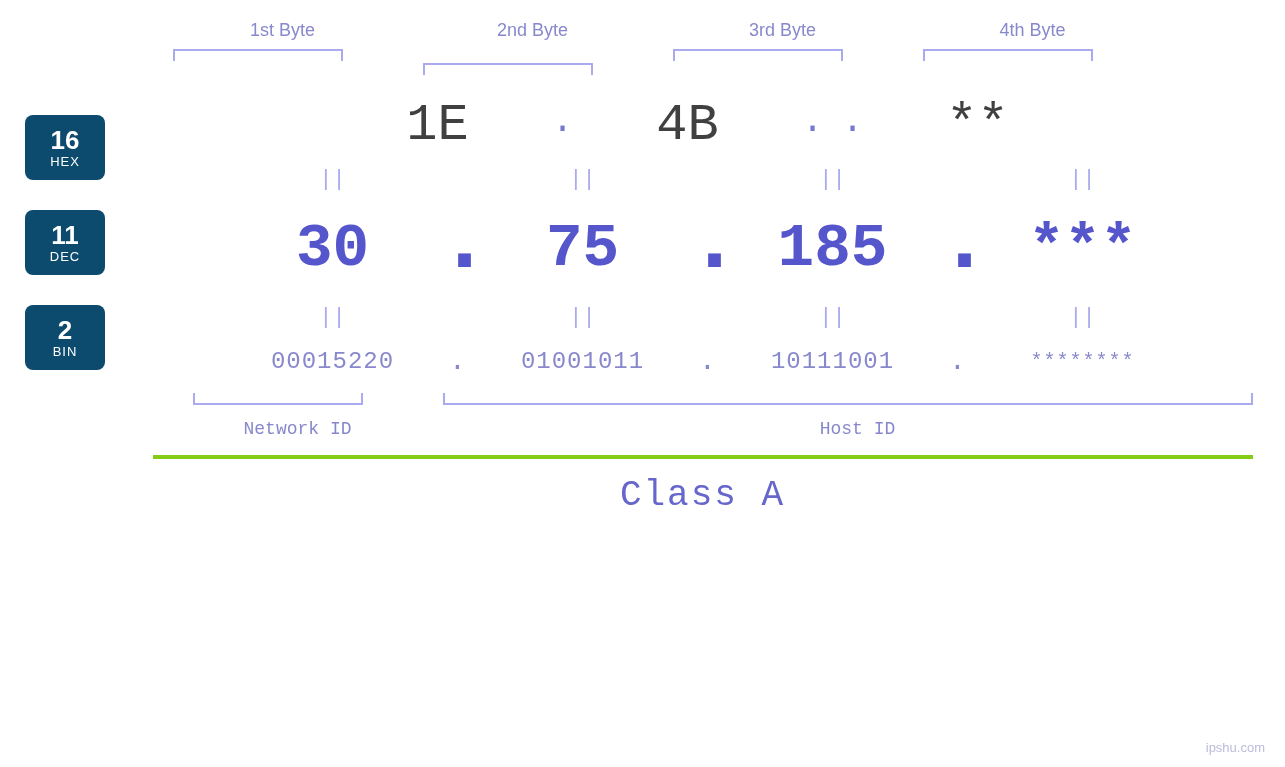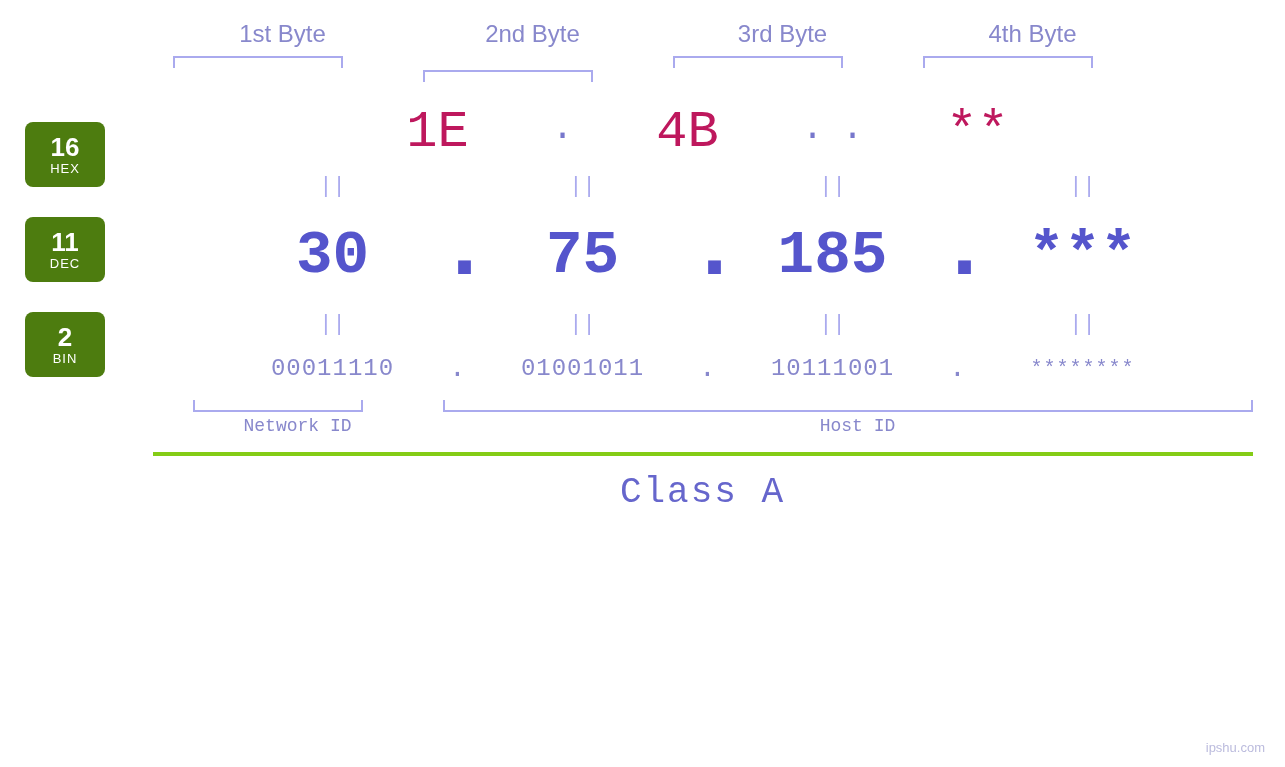--- a/index.html
+++ b/index.html
@@ -19,38 +19,38 @@
       display: flex;
       flex-direction: column;
       align-items: center;
       justify-content: flex-start;
       padding-top: 20px;
       position: relative;
     }
 
     .byte-label {
       color: #8888cc;
-      font-size: 24px;
+      font-size: 18px;
       font-family: Arial, sans-serif;
       width: 220px;
       text-align: center;
     }
 
     
     .badges-col {
       display: flex;
       flex-direction: column;
       align-items: center;
       width: 130px;
       padding-top: 10px;
       gap: 0;
     }
 
     .badge {
-      background: #4d7c0f;
+      background: #0c4a6e;
       color: #fff;
       border-radius: 8px;
       width: 80px;
       height: 65px;
       display: flex;
       flex-direction: column;
       align-items: center;
       justify-content: center;
       margin-bottom: 0;
     }
@@ -93,21 +93,21 @@
       width: 40px;
       text-align: center;
       font-size: 48px;
       color: #7777cc;
       padding-bottom: 8px;
     }
 
     
     .hex-val {
       font-size: 52px;
-      color: #be185d;
+      color: #404040;
       font-family: 'Courier New', Courier, monospace;
       font-weight: normal;
     }
 
     
     .dec-val {
       font-size: 61px;
       color: #5555cc;
       font-family: 'Courier New', Courier, monospace;
       font-weight: bold;
@@ -132,21 +132,21 @@
     .bin-dot {
       font-size: 28px;
       color: #8888cc;
       padding-bottom: 0;
     }
 
     .net-host-labels {
       display: flex;
       width: 1100px;
       margin-left: 120px;
-      margin-top: 4px;
+      margin-top: 14px;
       gap: 20px;
     }
 
     .network-label {
       width: 290px;
       text-align: center;
       color: #8888cc;
       font-size: 18px;
       font-family: 'Courier New', Courier, monospace;
     }
@@ -393,21 +393,21 @@
         <div class="eq-dot-spacer"></div>
         <div class="eq-byte-cell"><span>||</span></div>
         <div class="eq-dot-spacer"></div>
         <div class="eq-byte-cell"><span>||</span></div>
         <div class="eq-dot-spacer"></div>
         <div class="eq-byte-cell"><span>||</span></div>
       </div>
 
       <div class="data-row row-bin" style="height:60px; align-items:center;">
         <div class="byte-cell">
-          <span class="bin-val">00011110</span>
+          <span class="bin-val">00015220</span>
         </div>
         <div class="dot-cell bin-dot" style="font-size:28px; color:#8888cc;">
           <span>.</span>
         </div>
         <div class="byte-cell">
           <span class="bin-val">01001011</span>
         </div>
         <div class="dot-cell bin-dot" style="font-size:28px; color:#8888cc;">
           <span>.</span>
         </div>

